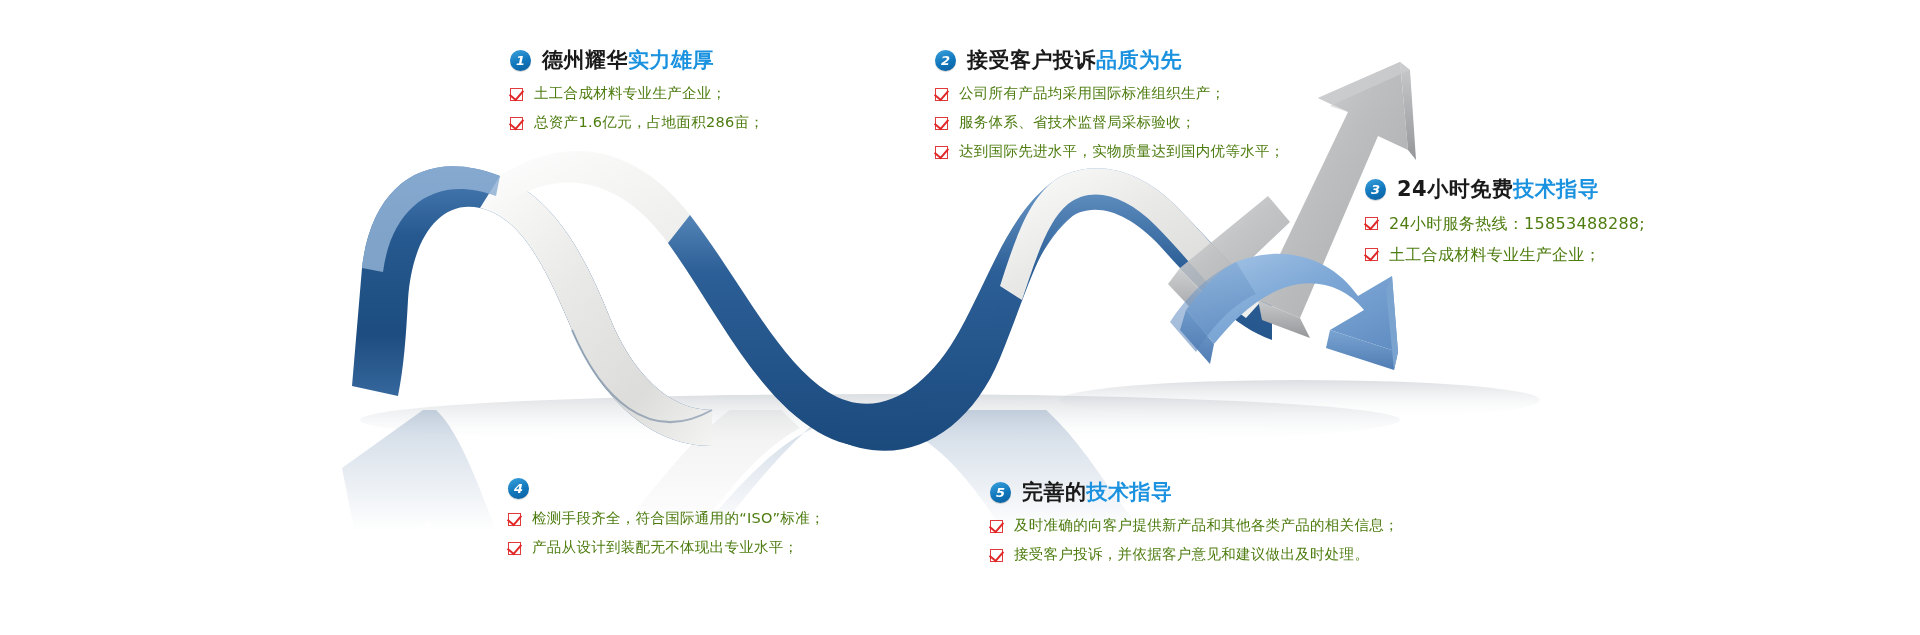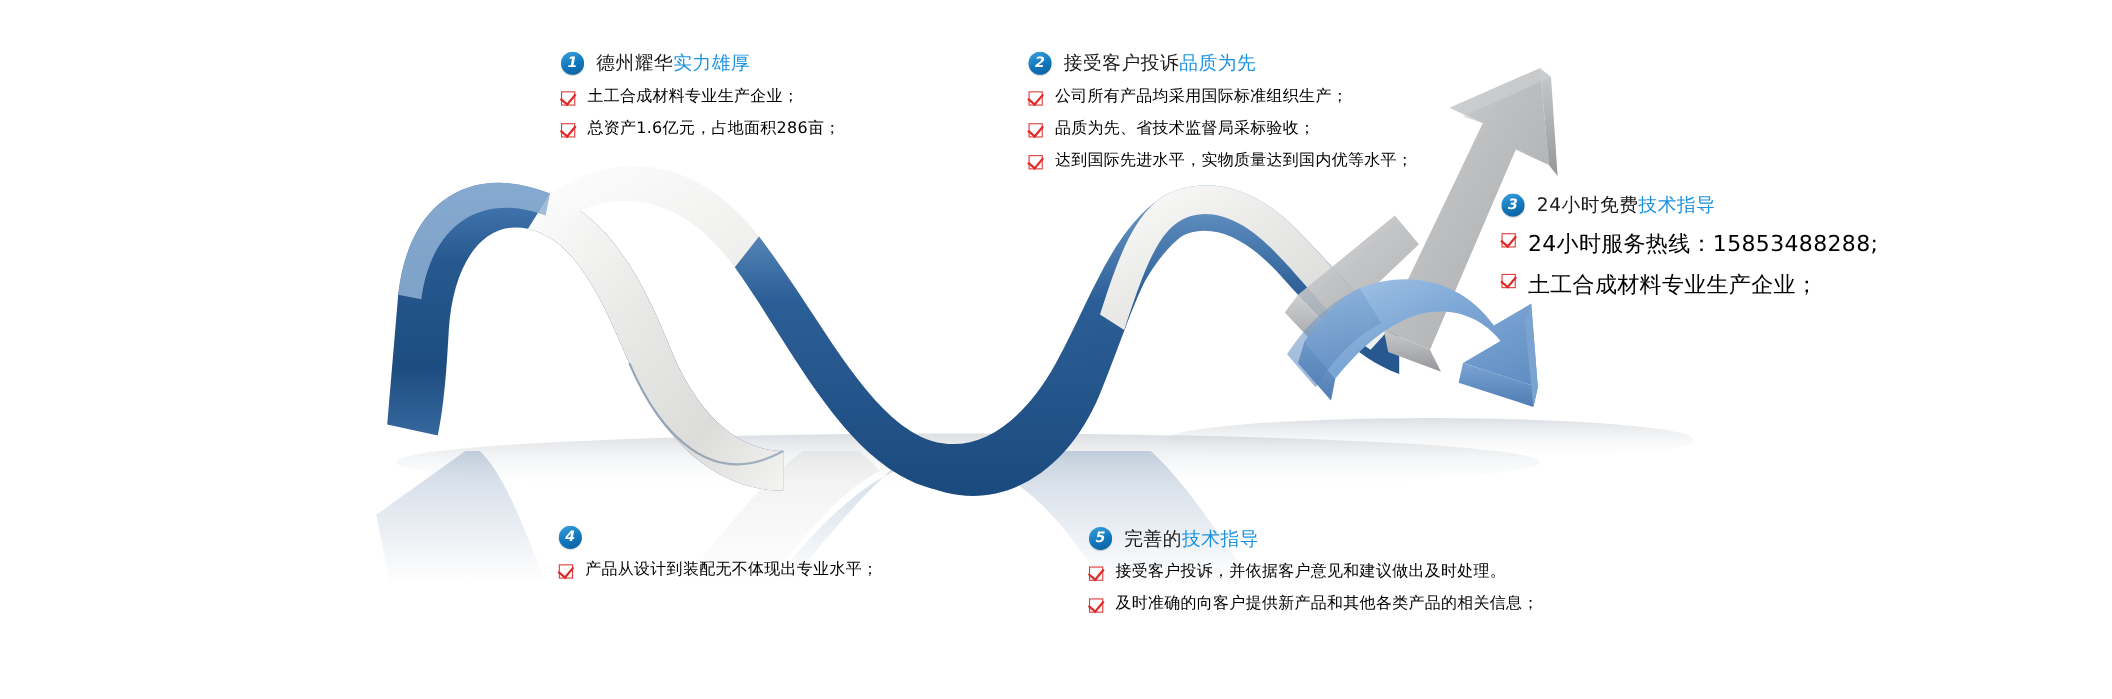--- a/index.html
+++ b/index.html
@@ -29,28 +29,28 @@
     background-image:linear-gradient(160deg,#3ba2dd 0%,#1177bd 55%,#0a5f9e 100%);
     color:#fff;
     font-size:13px;font-style:italic;font-weight:bold;
     display:flex;align-items:center;justify-content:center;
     margin-right:11px;
     flex:0 0 auto;
     line-height:1;
     box-shadow:0 1px 1px rgba(0,0,0,.18);
   }
   .htxt{
-    font-size:17px;font-weight:normal;color:#1a1a1a;letter-spacing:.5px;
+    font-size:21px;font-weight:bold;color:#1a1a1a;letter-spacing:.5px;
   }
   .htxt .accent{color:#1b92df;}
 
   .bullets{margin:0;padding:0;list-style:none;}
   .bullets li{
     display:flex;align-items:flex-start;
-    font-size:14.5px;color:#000000;
+    font-size:14.5px;color:#4d7c0f;
     line-height:1.45;
     margin-bottom:8px;
     white-space:nowrap;
     letter-spacing:.3px;
   }
   .chk{
     flex:0 0 auto;
     width:11px;height:11px;
     border:1px solid #e03a3a;
     position:relative;
@@ -67,21 +67,21 @@
     transform:rotate(40deg);
   }
 
   
   #block1{left:510px;top:46px;}
   #block2{left:935px;top:46px;}
   #block3{left:1365px;top:175px;}
   #block4{left:508px;top:478px;}
   #block5{left:990px;top:478px;}
 
-  #block3 .bullets li{font-size:20px;}
+  #block3 .bullets li{font-size:16px;}
 </style>
 </head>
 <body>
 
 <div id="stage">
 
   <svg id="graphic" viewBox="0 0 1920 635" preserveAspectRatio="none" xmlns="http://www.w3.org/2000/svg">
     <defs>
       <linearGradient id="blueFace" x1="0" y1="0" x2="0" y2="1">
         <stop offset="0%" stop-color="#4d7fb8"></stop>
@@ -279,21 +279,21 @@
       <span class="badge">2</span>
       <span class="htxt"><span>接受客户投诉</span><span class="accent">品质为先</span></span>
     </div>
     <ul class="bullets">
       <li>
           <span class="chk"></span>
           <span>公司所有产品均采用国际标准组织生产；</span>
         </li>
       <li>
           <span class="chk"></span>
-          <span>品质为先、省技术监督局采标验收；</span>
+          <span>服务体系、省技术监督局采标验收；</span>
         </li>
       <li>
           <span class="chk"></span>
           <span>达到国际先进水平，实物质量达到国内优等水平；</span>
         </li>
     </ul>
   </div>
 
   <div class="block" id="block3">
     <div class="blk-head">
@@ -312,35 +312,39 @@
     </ul>
   </div>
 
   <div class="block" id="block4">
     <div class="blk-head">
       <span class="badge">4</span>
     </div>
     <ul class="bullets">
       <li>
           <span class="chk"></span>
+          <span>检测手段齐全，符合国际通用的“ISO”标准；</span>
+        </li>
+      <li>
+          <span class="chk"></span>
           <span>产品从设计到装配无不体现出专业水平；</span>
         </li>
     </ul>
   </div>
 
   <div class="block" id="block5">
     <div class="blk-head">
       <span class="badge">5</span>
       <span class="htxt"><span>完善的</span><span class="accent">技术指导</span></span>
     </div>
     <ul class="bullets">
       <li>
           <span class="chk"></span>
+          <span>及时准确的向客户提供新产品和其他各类产品的相关信息；</span>
+        </li>
+      <li>
+          <span class="chk"></span>
           <span>接受客户投诉，并依据客户意见和建议做出及时处理。</span>
         </li>
-      <li>
-          <span class="chk"></span>
-          <span>及时准确的向客户提供新产品和其他各类产品的相关信息；</span>
-        </li>
     </ul>
   </div>
 
 </div>
 
 </body></html>

